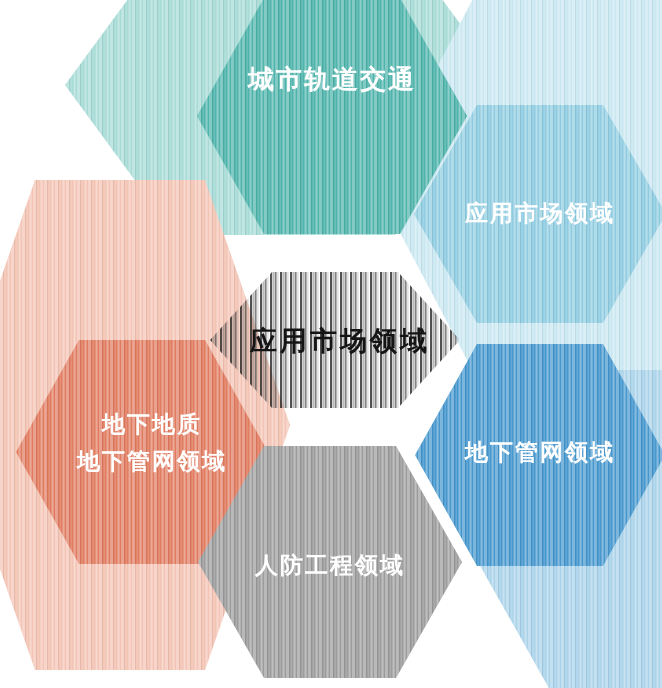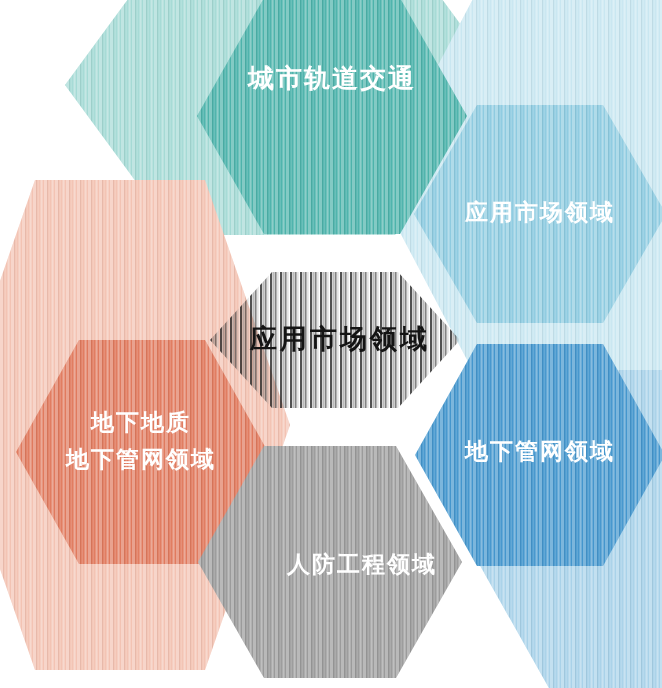--- a/index.html
+++ b/index.html
@@ -1,39 +1,39 @@
 <!DOCTYPE html>
 <html><head>
 <meta charset="utf-8">
 <style>
   html,body{margin:0;padding:0;background:#ffffff;}
   #stage{
     position:relative;
     width:662px;height:688px;
     overflow:hidden;
     background:#ffffff;
-    font-family:Liberation Mono, monospace;
+    font-family:Liberation Serif, serif;
   }
   #diagram-svg{position:absolute;left:0;top:0;}
   .hex-label{
     position:absolute;
     transform:translateX(-50%);
     text-align:center;
     color:#ffffff;
     font-weight:bold;
     letter-spacing:2px;
     white-space:nowrap;
     pointer-events:none;
   }
   .hex-label span{display:block;}
   #label-urban-rail{left:332px;top:60px;font-size:26px;line-height:40px;}
   #label-underground-buildings{left:540px;top:200px;font-size:23px;line-height:28px;}
   #label-underground-pipes{left:540px;top:439px;font-size:23px;line-height:28px;}
-  #label-geology{left:141px;top:406px;font-size:23px;line-height:37px;}
-  #label-civil-defense{left:330px;top:552px;font-size:23px;line-height:28px;margin-left:32px;}
+  #label-geology{left:141px;top:406px;font-size:23px;line-height:37px;padding-left:22px;}
+  #label-civil-defense{left:330px;top:552px;font-size:23px;line-height:28px;}
   #label-center{
     left:340px;top:325px;
     font-size:27px;line-height:32px;
     color:#141414;
     letter-spacing:3px;
     text-align:center;
   }
 </style>
 </head>
 <body>

